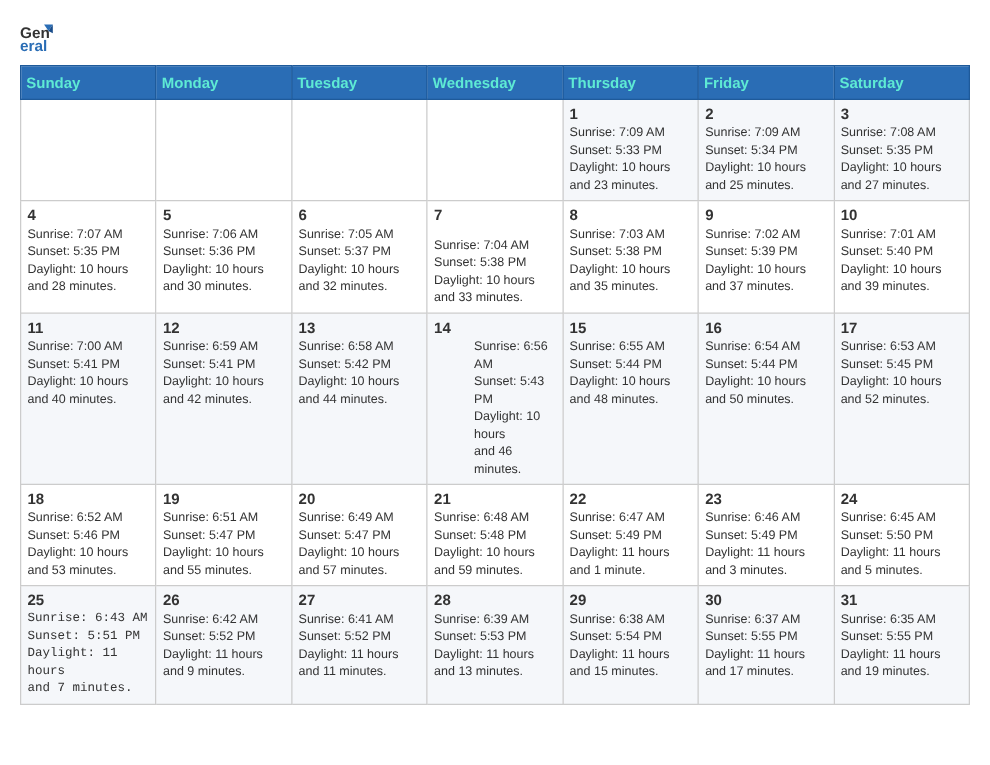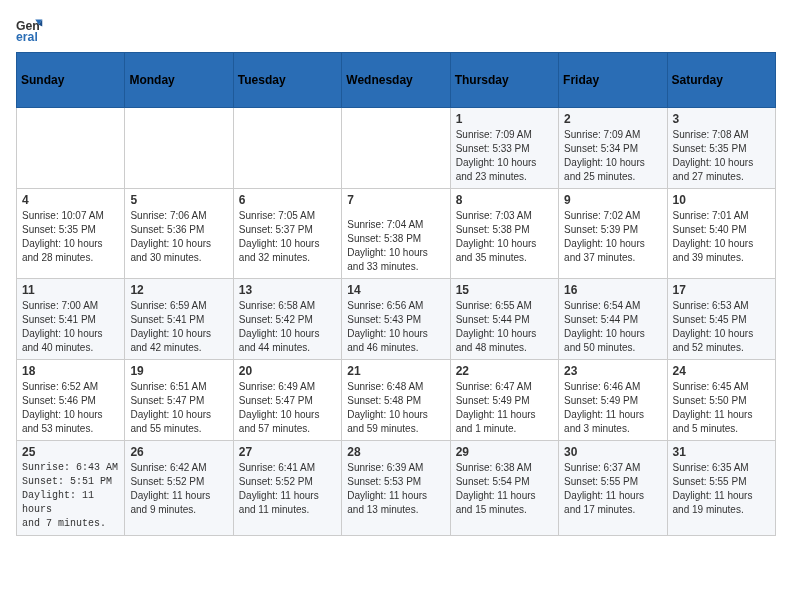--- a/index.html
+++ b/index.html
@@ -38,24 +38,24 @@
       font-weight: normal;
       color: #333;
     }
     table {
       width: 100%;
       border-collapse: collapse;
       table-layout: fixed;
     }
     thead tr th {
       background-color: #2a6db5;
-      color: #000000;
+      color: #5eead4;
       font-size: 12px;
       font-weight: bold;
-      padding: 20px 4px;
+      padding: 6px 4px;
       text-align: left;
       border: 1px solid #1e5a9a;
     }
     tbody tr td {
       border: 1px solid #ccc;
       vertical-align: top;
       padding: 4px 5px;
       font-size: 10.5px;
       color: #333;
       height: 80px;
@@ -141,21 +141,21 @@
           <span class="day-number">3</span>
           <div class="cell-content" style="white-space: pre-line;">Sunrise: 7:08 AM
 Sunset: 5:35 PM
 Daylight: 10 hours
 and 27 minutes.</div>
         </td>
       </tr>
       <tr>
         <td>
           <span class="day-number">4</span>
-          <div class="cell-content" style="white-space: pre-line;">Sunrise: 10:07 AM
+          <div class="cell-content" style="white-space: pre-line;">Sunrise: 7:07 AM
 Sunset: 5:35 PM
 Daylight: 10 hours
 and 28 minutes.</div>
         </td>
         <td>
           <span class="day-number">5</span>
           <div class="cell-content" style="white-space: pre-line;">Sunrise: 7:06 AM
 Sunset: 5:36 PM
 Daylight: 10 hours
 and 30 minutes.</div>
@@ -213,21 +213,21 @@
         </td>
         <td>
           <span class="day-number">13</span>
           <div class="cell-content" style="white-space: pre-line;">Sunrise: 6:58 AM
 Sunset: 5:42 PM
 Daylight: 10 hours
 and 44 minutes.</div>
         </td>
         <td>
           <span class="day-number">14</span>
-          <div class="cell-content" style="white-space: pre-line;">Sunrise: 6:56 AM
+          <div class="cell-content" style="white-space: pre-line; margin-left: 32px;">Sunrise: 6:56 AM
 Sunset: 5:43 PM
 Daylight: 10 hours
 and 46 minutes.</div>
         </td>
         <td>
           <span class="day-number">15</span>
           <div class="cell-content" style="white-space: pre-line;">Sunrise: 6:55 AM
 Sunset: 5:44 PM
 Daylight: 10 hours
 and 48 minutes.</div>

